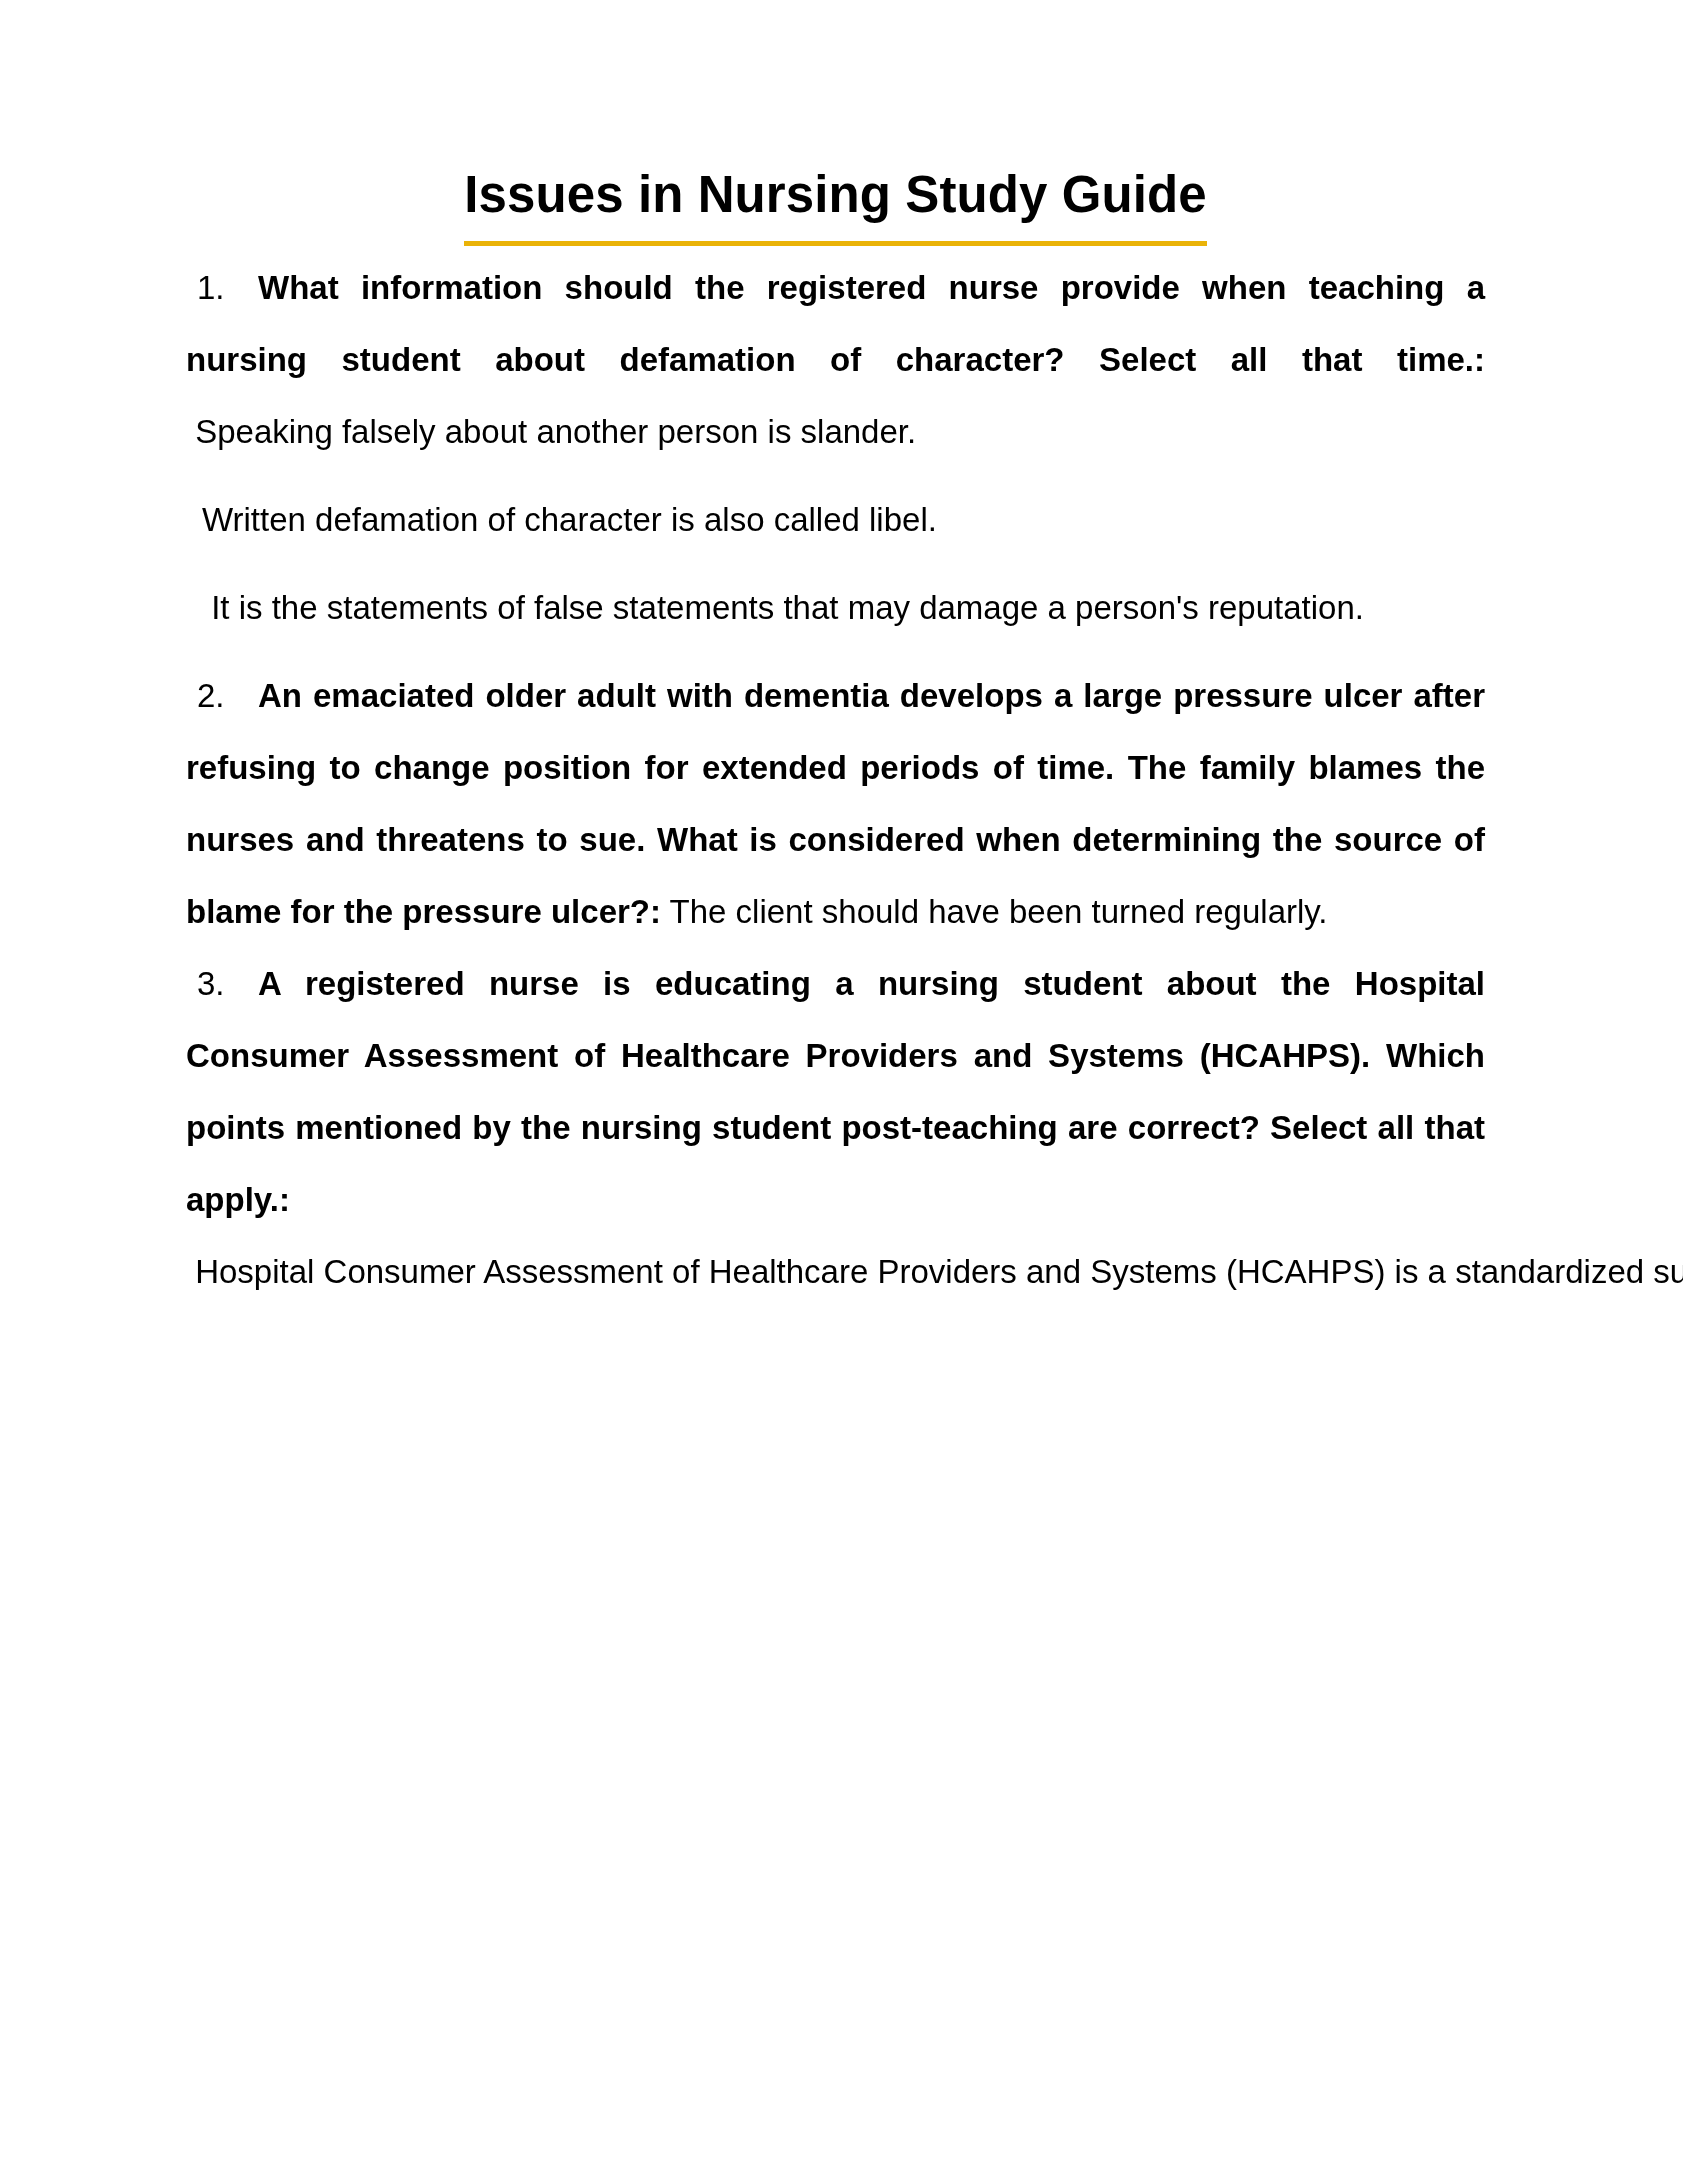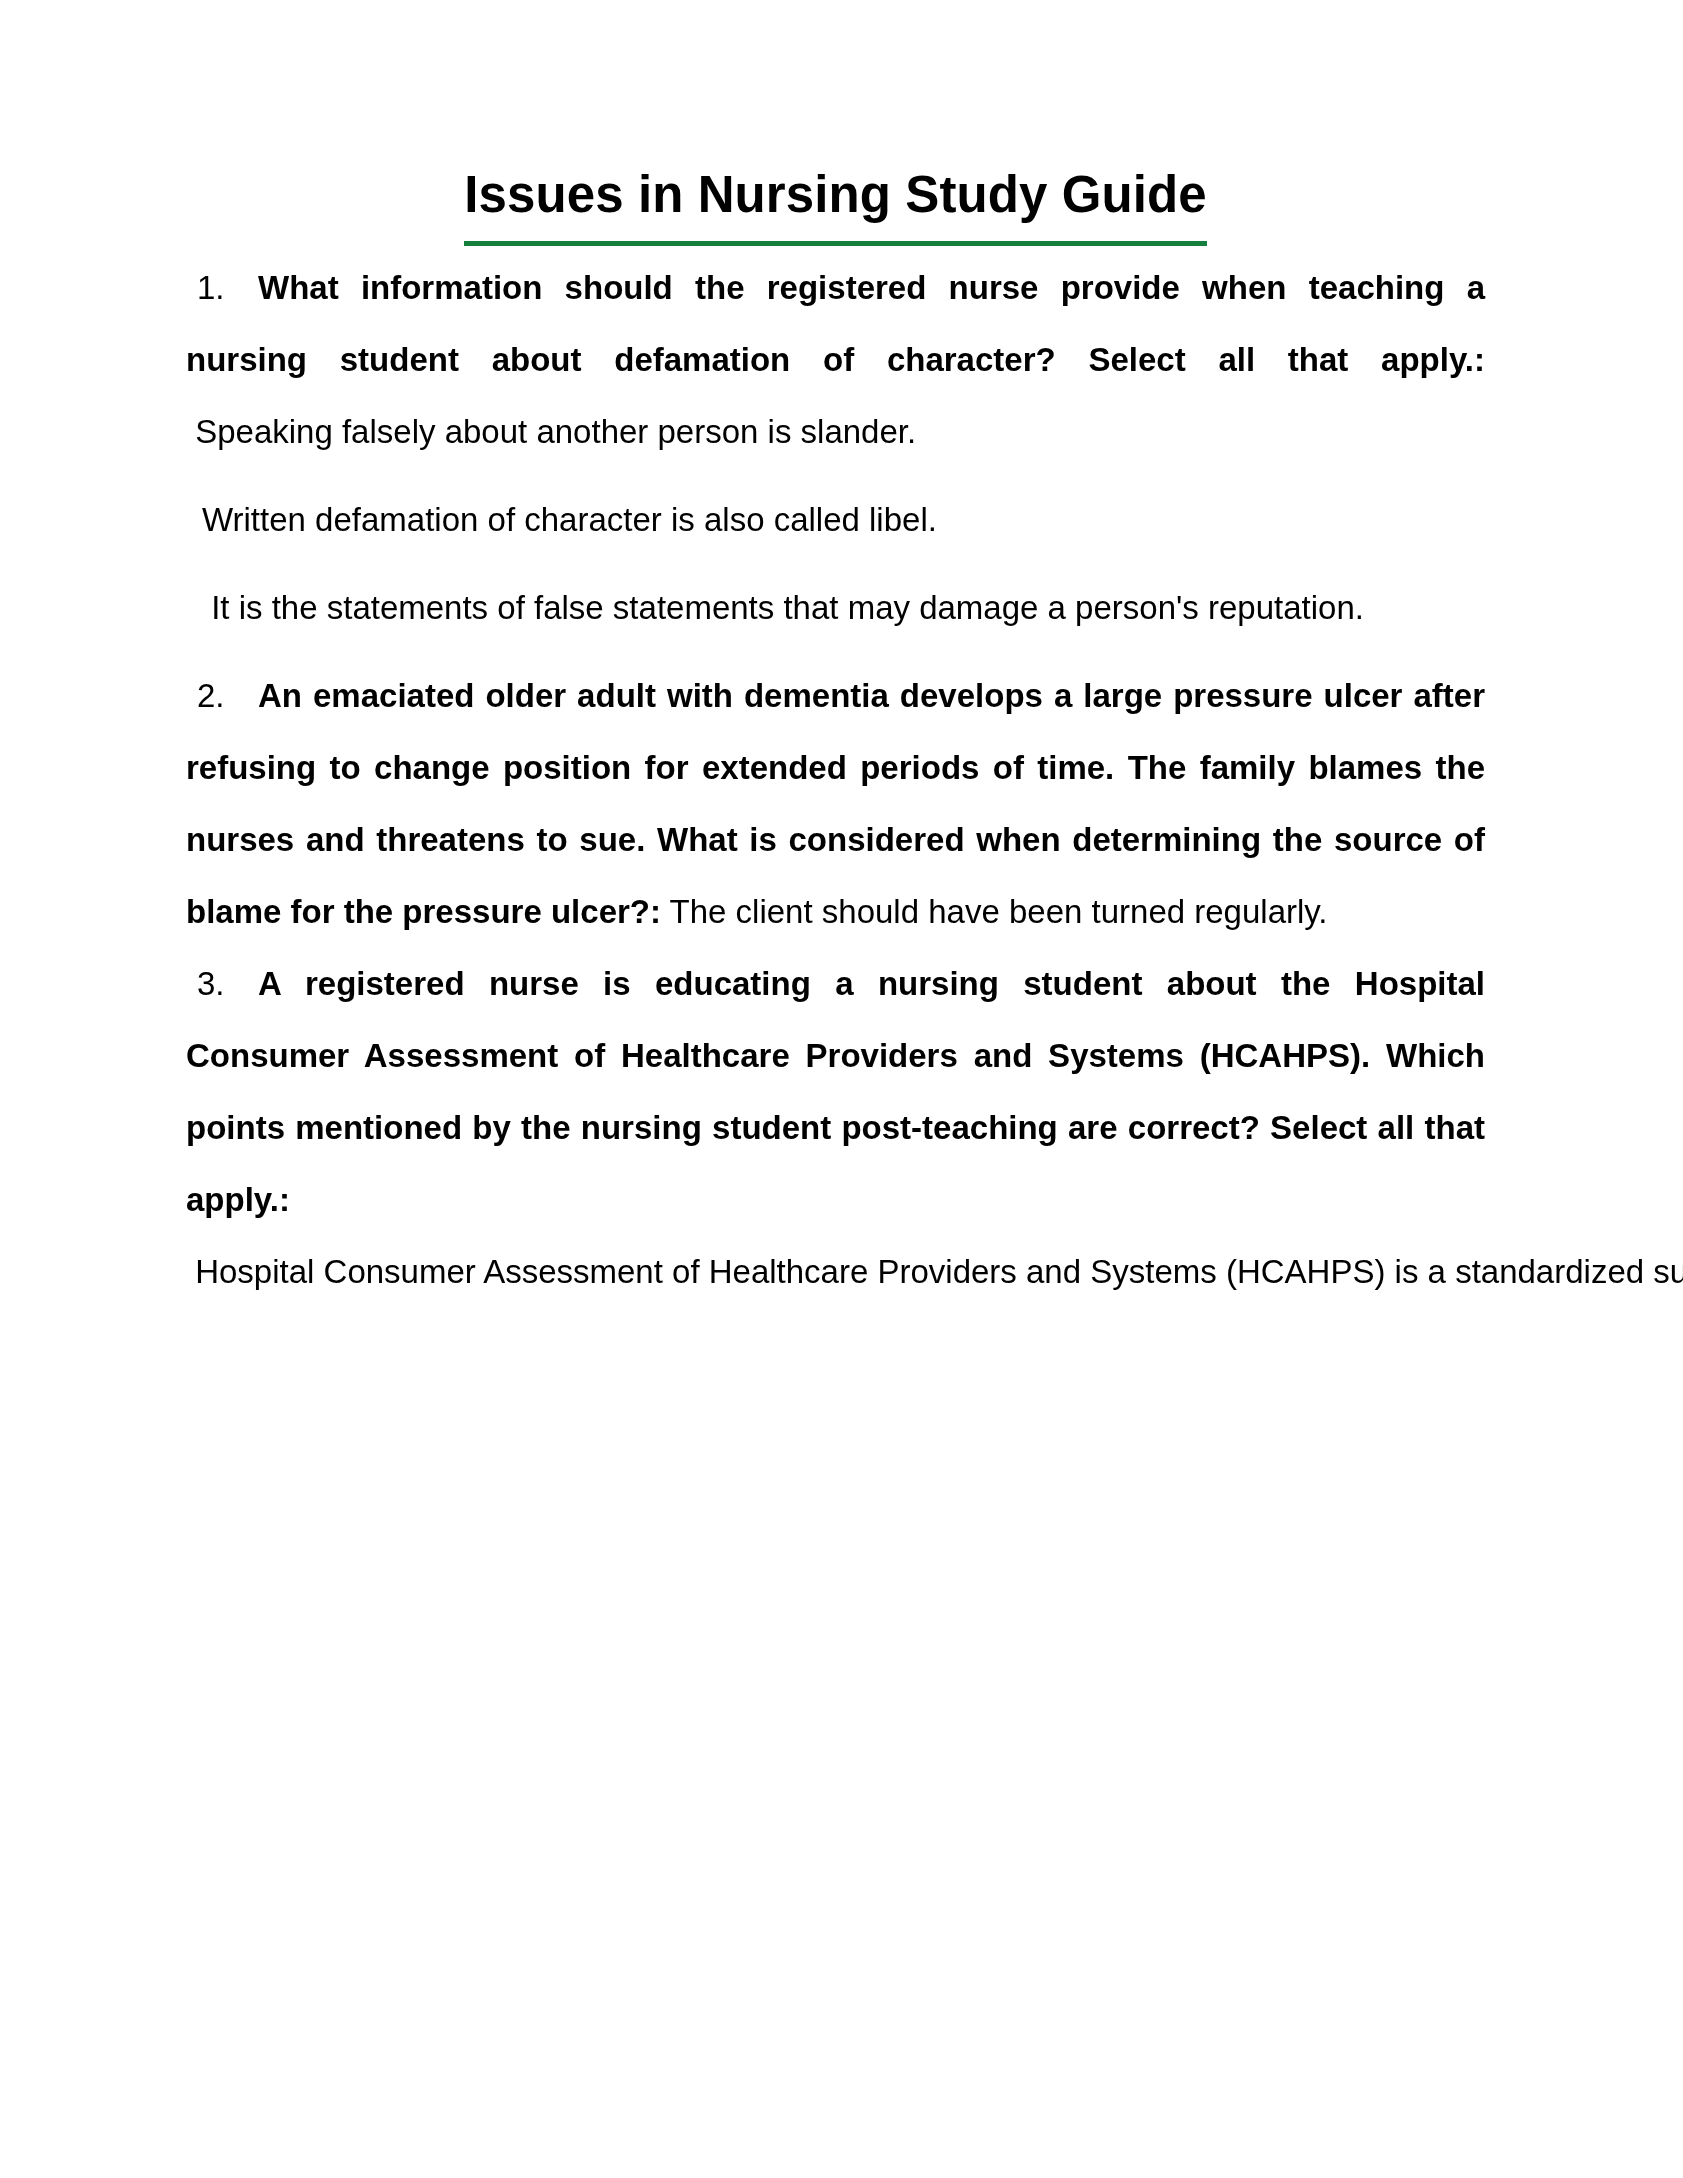--- a/index.html
+++ b/index.html
@@ -36,21 +36,21 @@
     line-height: 91px;
     letter-spacing: 0.1px;
     margin: 0 0 6px 0;
   }
   .doc-title .tline {
     display: block;
     white-space: nowrap;
   }
   .doc-title .tline > span {
     display: inline-block;
-    border-bottom: 5px solid #15803d;
+    border-bottom: 5px solid #eab308;
     padding-bottom: 1px;
   }
 
   
   .qa-list {
     margin: 0;
     padding: 0;
     list-style: none;
   }
   .qa-item {
@@ -97,21 +97,21 @@
 <div class="page">
   <div class="content">
 
     <h1 class="doc-title">
       <span class="tline"><span>Issues in Nursing Study Guide</span></span>
     </h1>
 
     <ol class="qa-list">
 
       <li class="qa-item">
-        <p class="para"><span class="num">1.</span><span class="q-stem">What information should the registered nurse provide when teaching a nursing student about defamation of character? Select all that apply.:</span><span class="q-ans lead-space"> Speaking falsely about another person is slander.</span></p>
+        <p class="para"><span class="num">1.</span><span class="q-stem">What information should the registered nurse provide when teaching a nursing student about defamation of character? Select all that time.:</span><span class="q-ans lead-space"> Speaking falsely about another person is slander.</span></p>
         <p class="ans-para">Written defamation of character is also called libel.</p>
         <p class="ans-para lead-space"> It is the statements of false statements that may damage a person's reputation.</p>
       </li>
 
       <li class="qa-item">
         <p class="para"><span class="num">2.</span><span class="q-stem">An emaciated older adult with dementia develops a large pressure ulcer after refusing to change position for extended periods of time. The family blames the nurses and threatens to sue. What is considered when determining the source of blame for the pressure ulcer?:</span><span class="q-ans lead-space"> The client should have been turned regularly.</span></p>
       </li>
 
       <li class="qa-item">
         <p class="para"><span class="num">3.</span><span class="q-stem">A registered nurse is educating a nursing student about the Hospital Consumer Assessment of Healthcare Providers and Systems (HCAHPS). Which points mentioned by the nursing student post-teaching are correct? Select all that apply.:</span><span class="q-ans lead-space"> Hospital Consumer Assessment of Healthcare Providers and Systems (HCAHPS) is a standardized survey developed to measure client perceptions of their hospital experience.</span></p>

